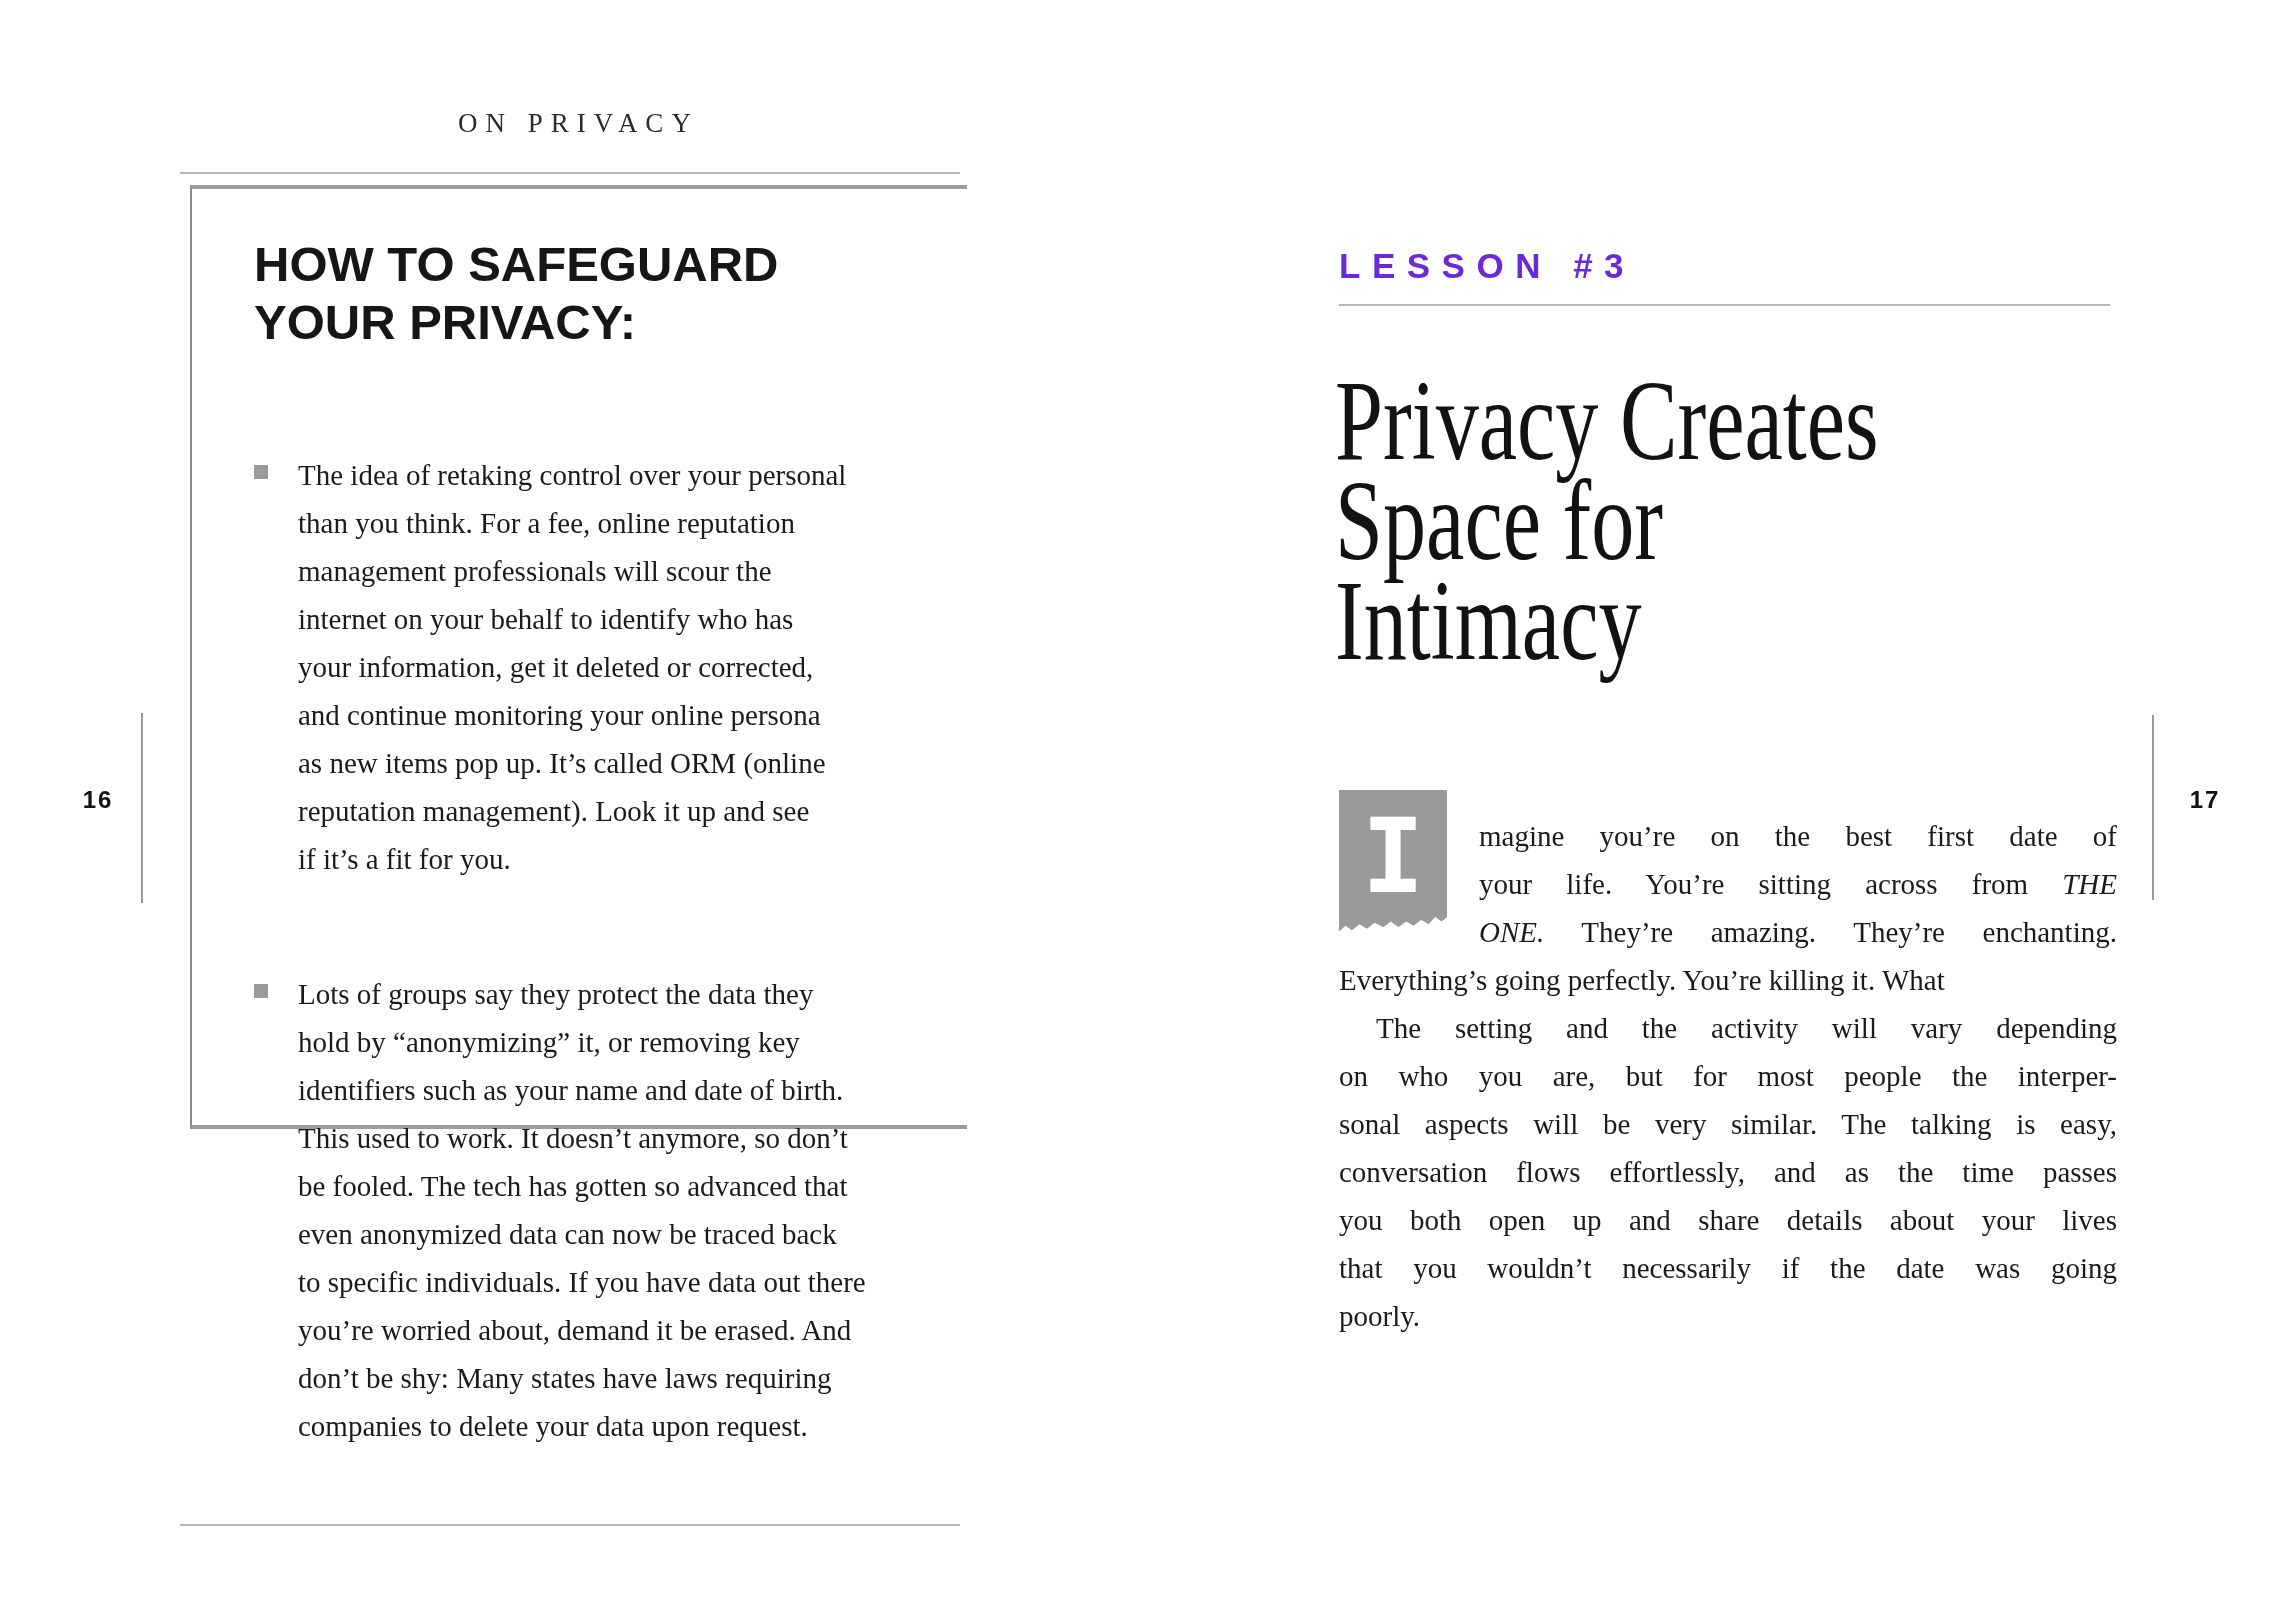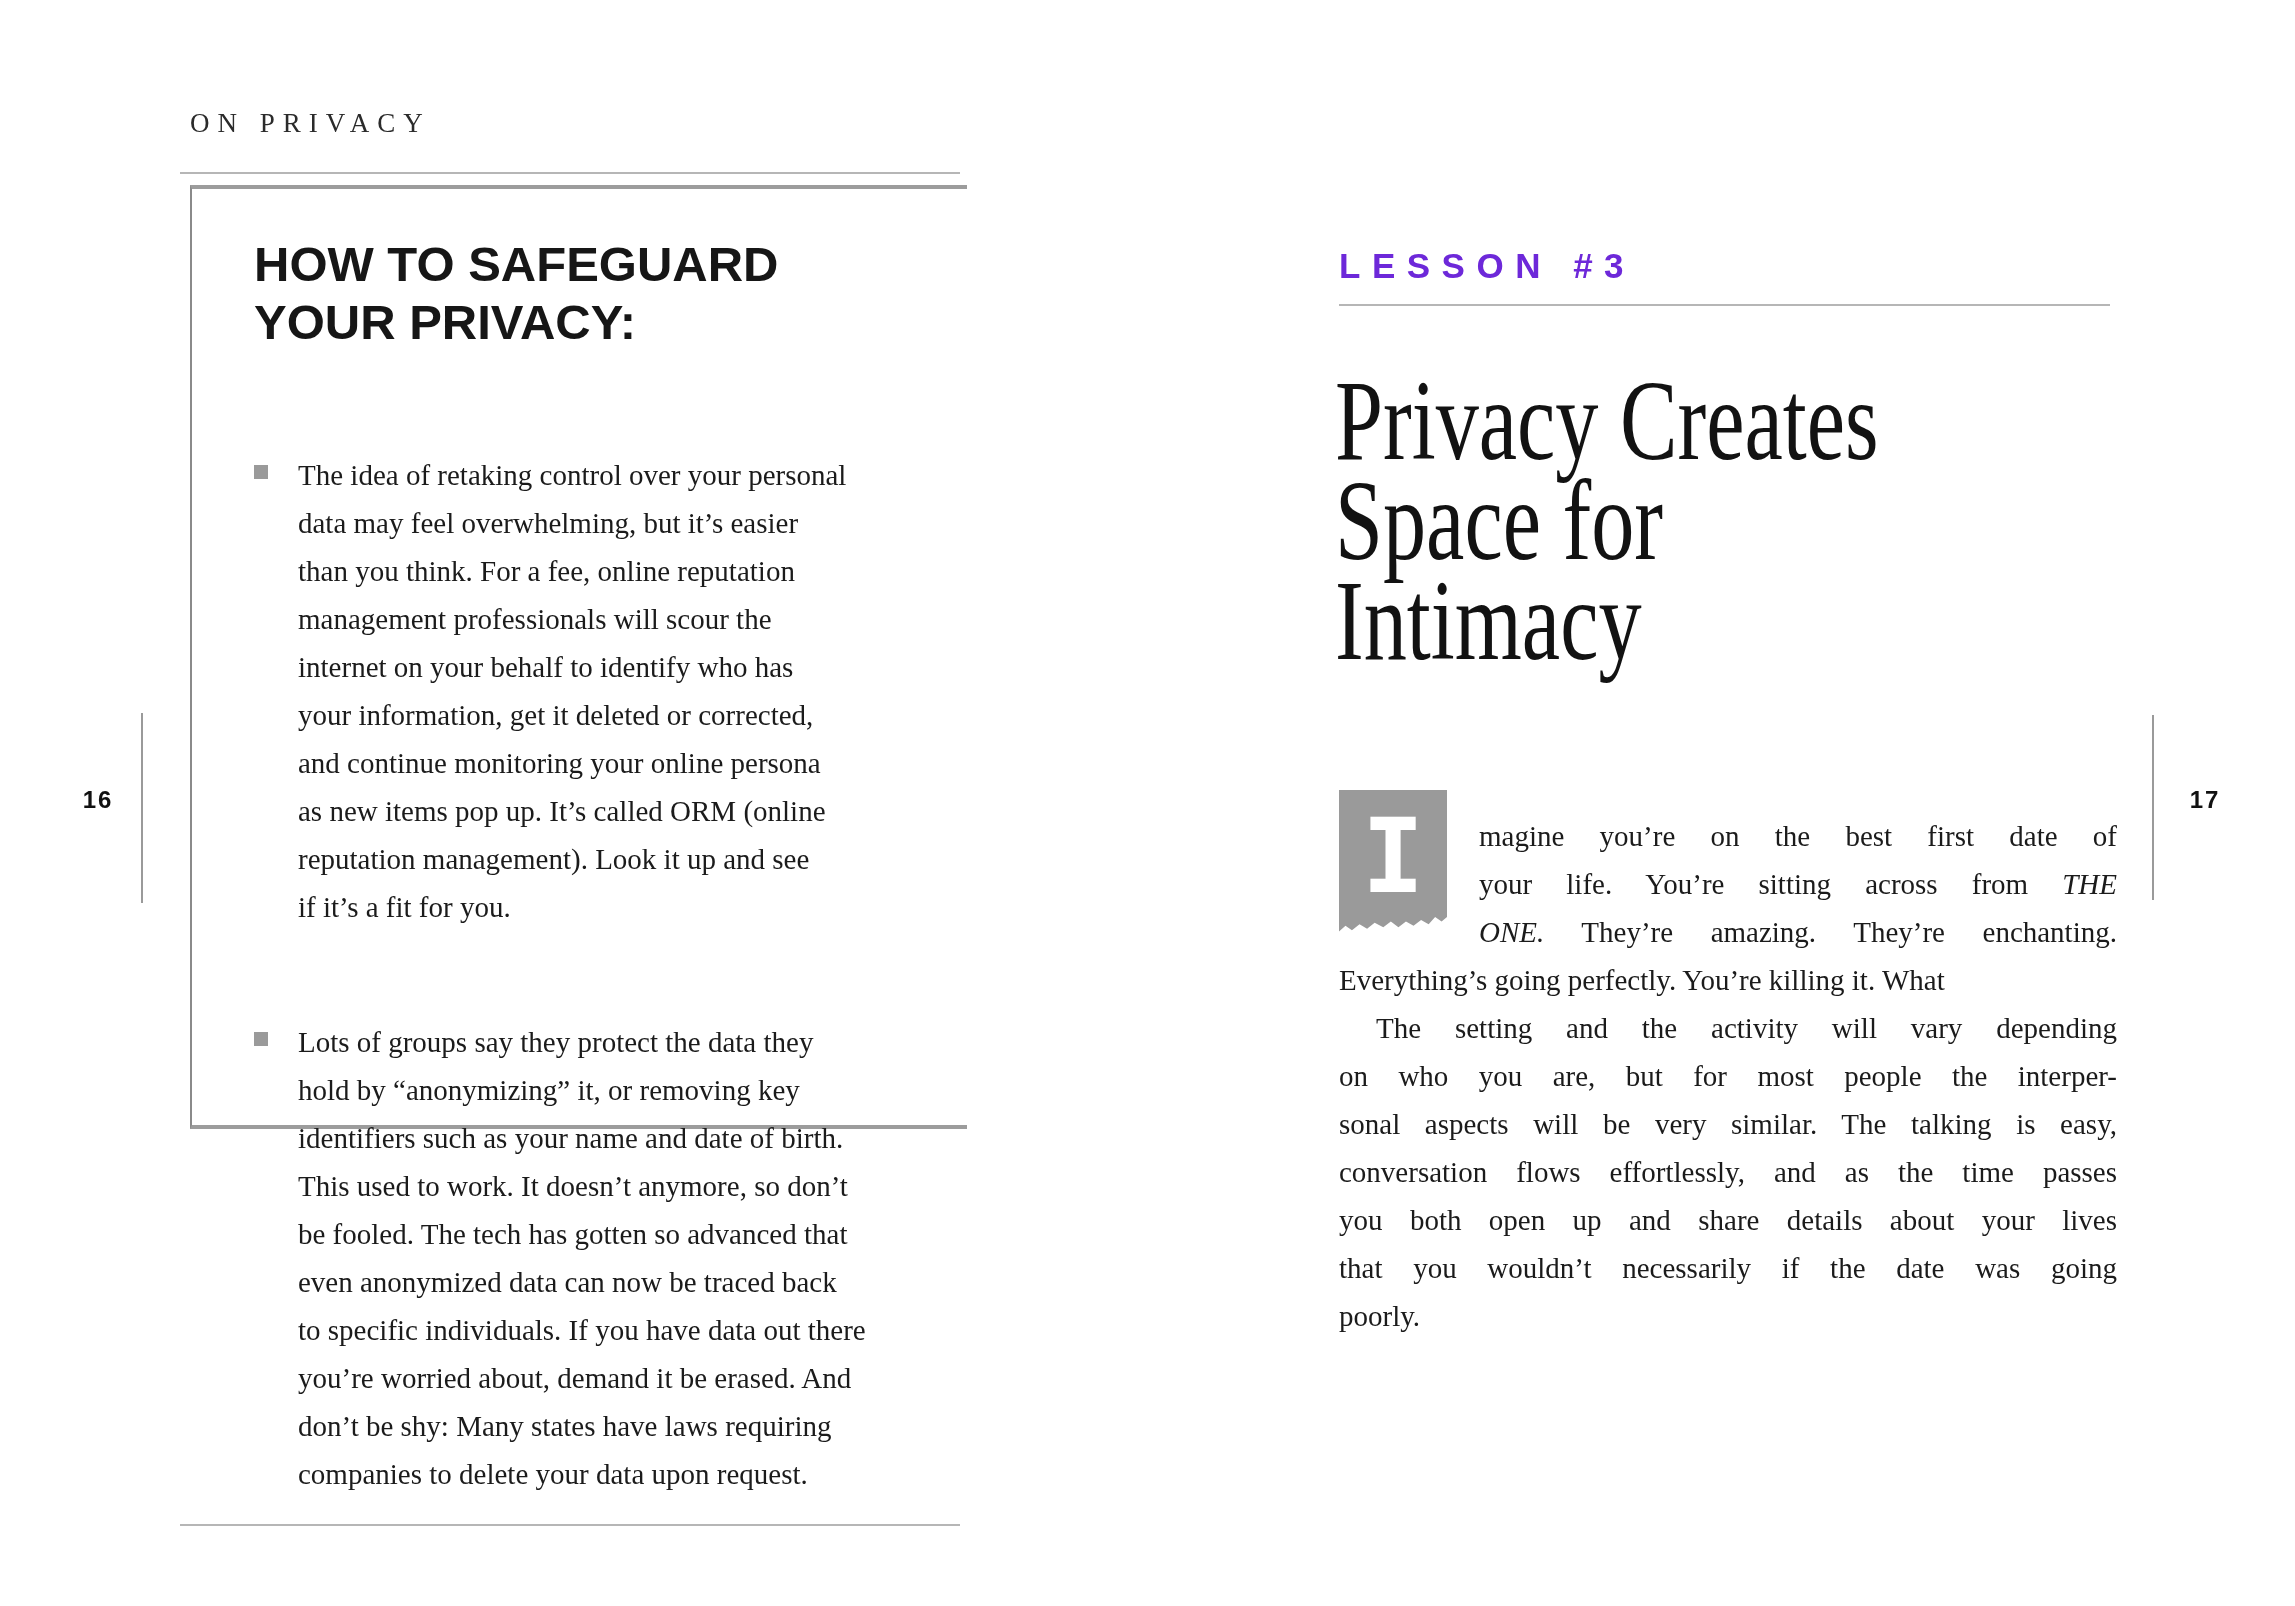--- a/index.html
+++ b/index.html
@@ -4,21 +4,21 @@
 <style>
   html,body { margin:0; padding:0; background:#ffffff; }
   .canvas {
     position:relative; width:2295px; height:1607px; background:#ffffff;
     font-family:"Liberation Serif", serif; color:#1a1a1a; overflow:hidden;
   }
   .abs { position:absolute; }
 
   
   .running-head {
-    left:190px; top:108px; width:777px; text-align:left;
+    left:190px; top:108px; width:777px; text-align:center;
     font-size:27px; letter-spacing:8px; color:#2b2b2b;
   }
   .rule-thin { height:1.8px; background:#b6b6b6; }
   .rule-top-outer { left:180px; top:172px; width:780px; }
   .rule-bottom-outer { left:180px; top:1524px; width:780px; }
   .callout {
     left:190px; top:185px; width:777px; height:944px; box-sizing:border-box;
     border-top:4.4px solid #9c9c9c; border-bottom:4.4px solid #9c9c9c;
     border-left:2.6px solid #8a8a8a;
     padding:46px 17.7px 0 62px;
@@ -89,21 +89,20 @@
   <div class="abs callout">
     <div class="box-heading lines">
         <div class="tline"><span>HOW TO SAFEGUARD</span></div>
         <div class="tline"><span>YOUR PRIVACY:</span></div>
       </div>
 
     <div class="bullet">
       <span class="sq"></span>
       <div class="lines">
           <div class="tline"><span>The idea of retaking control over your personal</span></div>
-          <div class="tline"><span>data may feel overwhelming, but it’s easier</span></div>
           <div class="tline"><span>than you think. For a fee, online reputation</span></div>
           <div class="tline"><span>management professionals will scour the</span></div>
           <div class="tline"><span>internet on your behalf to identify who has</span></div>
           <div class="tline"><span>your information, get it deleted or corrected,</span></div>
           <div class="tline"><span>and continue monitoring your online persona</span></div>
           <div class="tline"><span>as new items pop up. It’s called ORM (online</span></div>
           <div class="tline"><span>reputation management). Look it up and see</span></div>
           <div class="tline"><span>if it’s a fit for you.</span></div>
         </div>
     </div>

